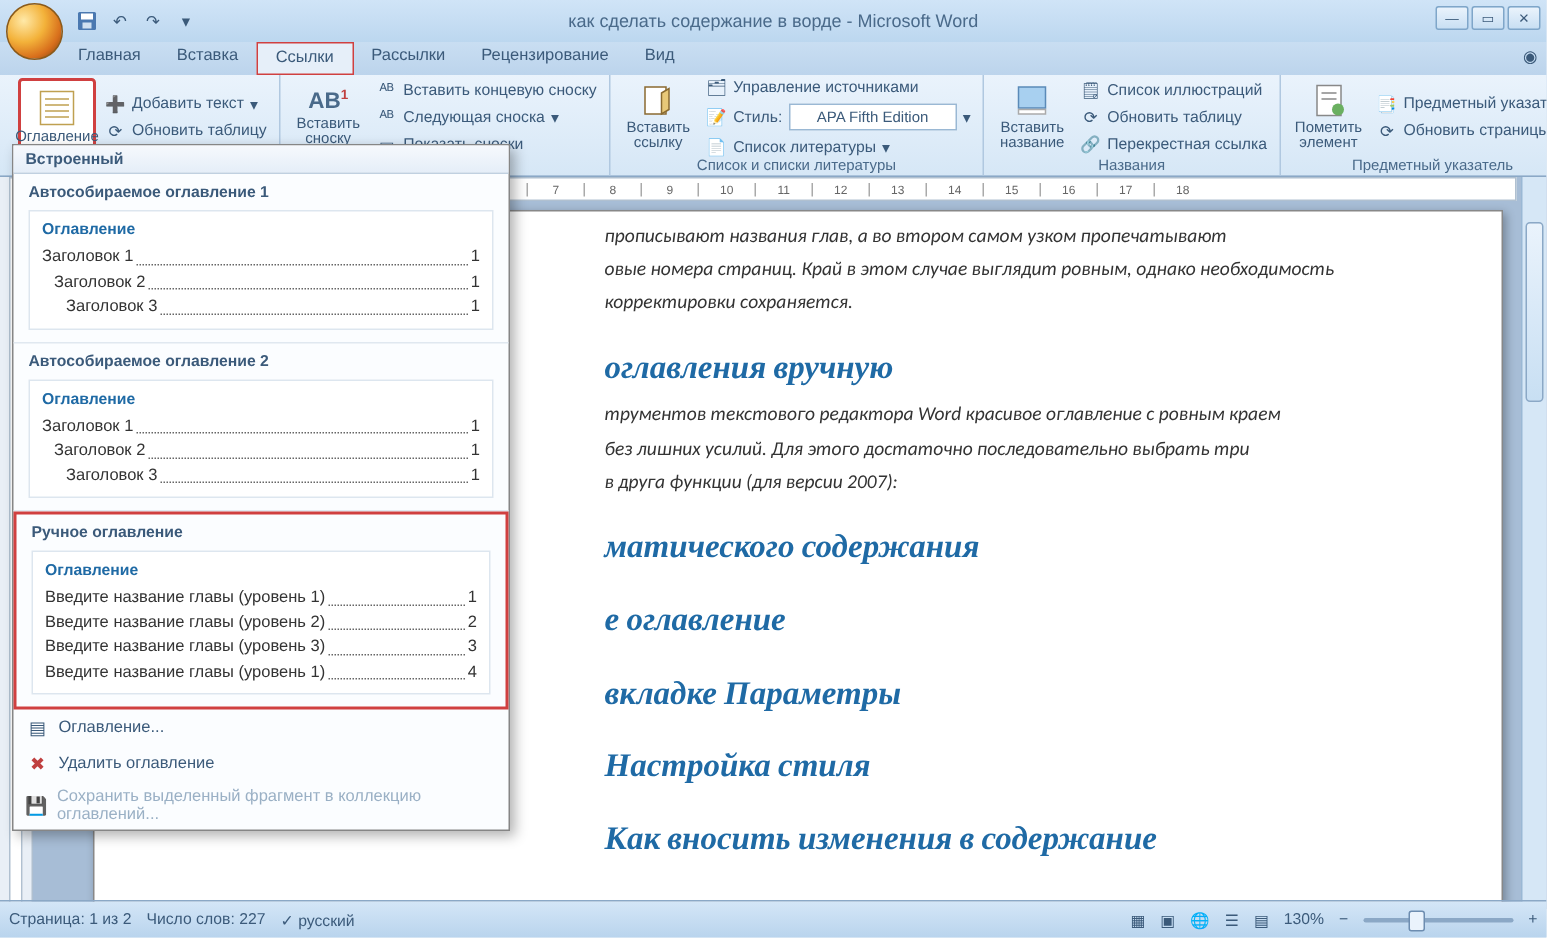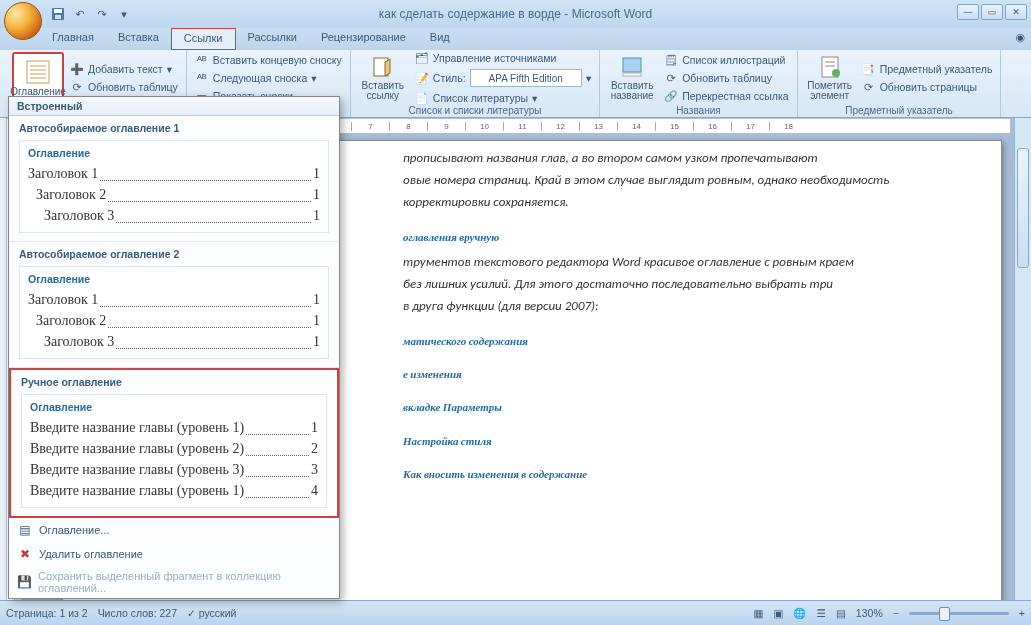--- a/index.html
+++ b/index.html
@@ -27,37 +27,37 @@
   .mini .ic { width:14px; height:14px; display:flex; align-items:center; justify-content:center; font-size:11px; }
   .sel { height:18px; border:1px solid #9ab8d4; background:#fff; font-size:10px; padding:1px 18px; display:inline-flex; align-items:center; }
   .workspace { position:absolute; top:118px; left:0; right:0; bottom:19px; background:#a7bdd6; display:flex; }
   .vruler { width:22px; background:#e9eff6; border-right:1px solid #b0c0d0; position:relative; }
   .vruler::before { content:""; position:absolute; left:6px; right:6px; top:0; bottom:0; background:#fff; border:1px solid #b0c0d0; }
   .docarea { flex:1; position:relative; overflow:hidden; }
   .hruler { height:16px; background:#fff; border:1px solid #b0c0d0; position:absolute; top:0; left:24px; right:20px; font-size:8px; color:#666; display:flex; align-items:center; overflow:hidden; }
   .hruler span { flex:none; width:38px; text-align:center; border-left:1px solid #aaa; }
   .page { position:absolute; top:22px; left:40px; width:940px; background:#fff; border:1px solid #888; box-shadow:2px 2px 6px rgba(0,0,0,.3); padding:8px 48px 60px 340px; min-height:520px; }
   .page p { font-size:13px; color:#333; line-height:1.4; margin-bottom:4px; font-family:Calibri,sans-serif;font-style:italic; }
-  .page .h { font-size:11px; color:#1f6aa5; font-weight:bold; margin-top:18px; margin-bottom:8px; font-style:italic; font-family:Cambria,serif; }
+  .page .h { font-size:22px; color:#1f6aa5; font-weight:bold; margin-top:18px; margin-bottom:8px; font-style:italic; font-family:Cambria,serif; }
   .statusbar { position:absolute; bottom:0; left:0; right:0; height:19px; background:linear-gradient(#d4e6f7,#b9d4ed); border-top:1px solid #8ba8c6; display:flex; align-items:center; font-size:10.5px; color:#3b5a7a; padding:12px 6px; gap:10px; }
   .statusbar .spacer { flex:1; }
   .zoom-slider { width:100px; height:3px; background:#8ba8c6; position:relative; border-radius:2px; }
   .zoom-slider::after { content:""; width:9px; height:12px; background:#eaf3fc; border:1px solid #6d8db0; position:absolute; left:30%; top:-5px; border-radius:2px; }
   .vscroll { position:absolute; right:0; top:118px; bottom:19px; width:17px; background:#d6e7f6; border-left:1px solid #9ab8d4; }
   .vscroll .thumb { position:absolute; left:2px; right:2px; top:30px; height:120px; background:linear-gradient(#eaf3fc,#c8dff3); border:1px solid #8ba8c6; border-radius:3px; }
   
   
   .gallery { position:absolute; top:96px; left:8px; width:332px; background:#fbfdff; border:1px solid #868686; box-shadow:3px 3px 8px rgba(0,0,0,.3); z-index:100; font-size:11px; }
   .gal-header { background:linear-gradient(#f6f9fd,#e5eef8); padding:3px 8px; font-weight:bold; color:#3b5a7a; border-bottom:1px solid #c0d0e0; font-size:10.5px; }
   .gal-item { padding:6px 10px 8px; border-bottom:1px solid #e0e8f0; cursor:pointer; }
   .gal-item-title { color:#3b5a7a; font-size:10.5px; margin-bottom:6px; font-weight:bold; }
   .gal-preview { background:#fff; border:1px solid #dde6ef; padding:6px 8px; }
   .gal-item.manual { border:2px solid #d04040; }
   .toc-title { color:#1f6aa5; font-size:10.5px; font-weight:bold; margin-bottom:4px; }
-  .toc-line { display:flex; font-size:14px; color:#333; line-height:1.5; font-family:Liberation Serif, serif; }
+  .toc-line { display:flex; font-size:11px; color:#333; line-height:1.5; font-family:Liberation Sans, sans-serif; }
   .toc-line .lbl { flex:none; }
   .toc-line .dots { flex:1; border-bottom:1px dotted #666; margin:0 2px 3px; }
   .toc-line .pg { flex:none; }
   .gal-menu { padding:4px 8px; display:flex; align-items:center; gap:6px; cursor:pointer; color:#3b5a7a; font-size:11px; }
   .gal-menu.disabled { color:#9ab0c5; }
   .gal-menu .mi { width:16px; height:16px; display:flex; align-items:center; justify-content:center; font-size:12px; }
   svg { display:block; }
 </style>
 </head>
 <body>
@@ -114,20 +114,24 @@
             <span class="ic">⟳</span>
             <span>Обновить таблицу</span>
           </div>
       </div>
     </div>
     <div class="group-label">&nbsp;</div>
   </div>
 
   <div class="group">
     <div class="group-body">
+      <div class="big-btn">
+        <div style="font-size:15px;font-weight:bold;color:#4a6a8a">AB<sup style="color:#c04040;font-size:9px">1</sup></div>
+        <span class="big-btn-label">Вставить сноску</span>
+      </div>
       <div class="vcol">
         <div class="mini">
             <span class="ic">ᴬᴮ</span>
             <span>Вставить концевую сноску</span>
           </div>
         <div class="mini"><span class="ic">ᴬᴮ</span><span>Следующая сноска</span> ▾</div>
         <div class="mini">
             <span class="ic">▭</span>
             <span>Показать сноски</span>
           </div>
@@ -242,21 +246,21 @@
       </div>
     <div class="page">
       <p>прописывают названия глав, а во втором самом узком пропечатывают</p>
       <p>овые номера страниц. Край в этом случае выглядит ровным, однако необходимость</p>
       <p>корректировки сохраняется.</p>
       <p class="h">оглавления вручную</p>
       <p>трументов текстового редактора Word красивое оглавление с ровным краем</p>
       <p>без лишних усилий. Для этого достаточно последовательно выбрать три</p>
       <p>в друга функции (для версии 2007):</p>
       <p class="h">матического содержания</p>
-      <p class="h">е изменения</p>
+      <p class="h">е оглавление</p>
       <p class="h">вкладке Параметры</p>
       <p class="h">Настройка стиля</p>
       <p class="h">Как вносить изменения в содержание</p>
     </div>
   </div>
 </div>
 <div class="vscroll">
     <div class="thumb"></div>
   </div>
 

